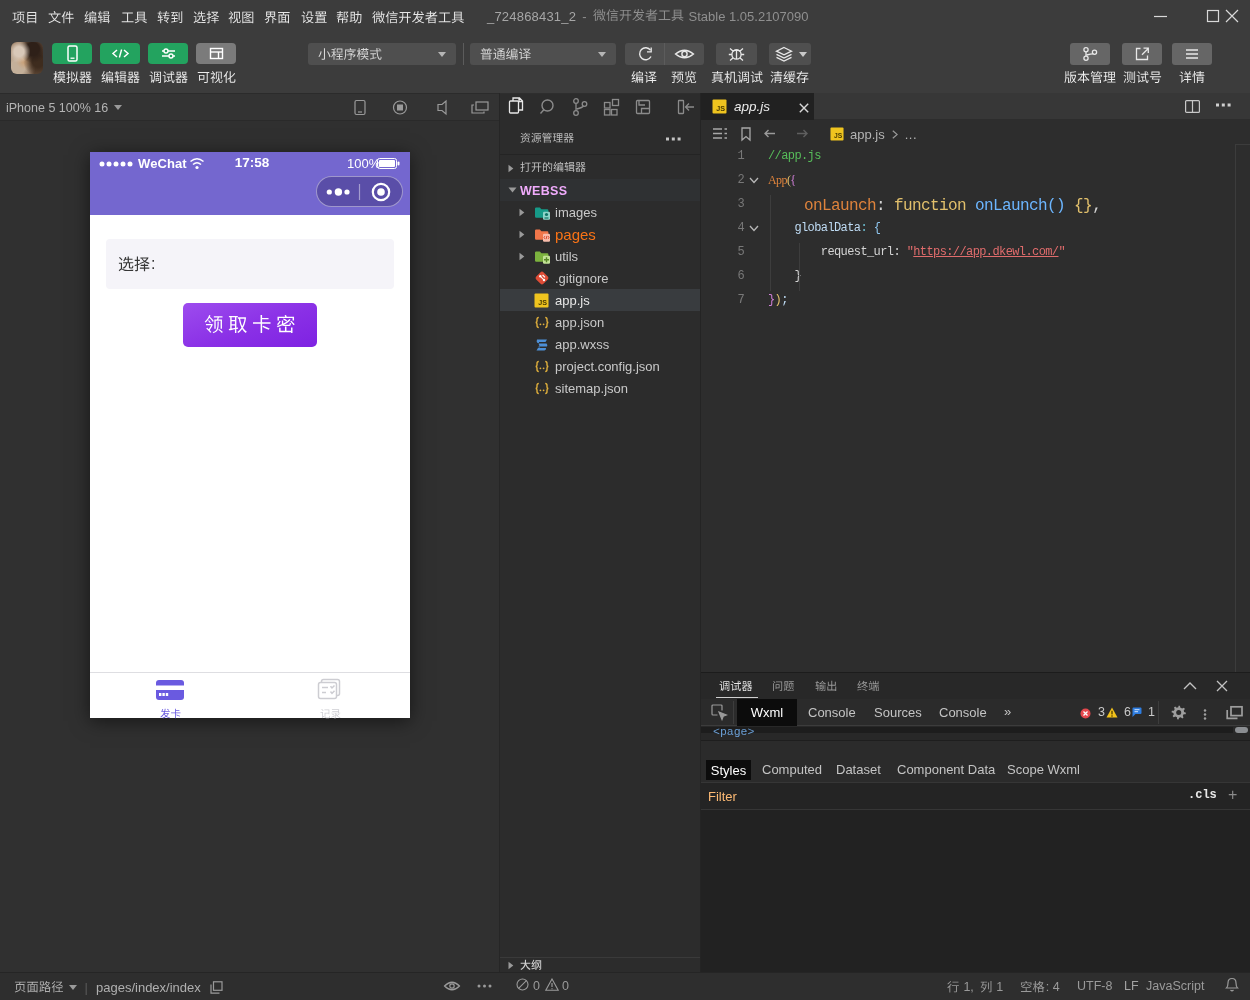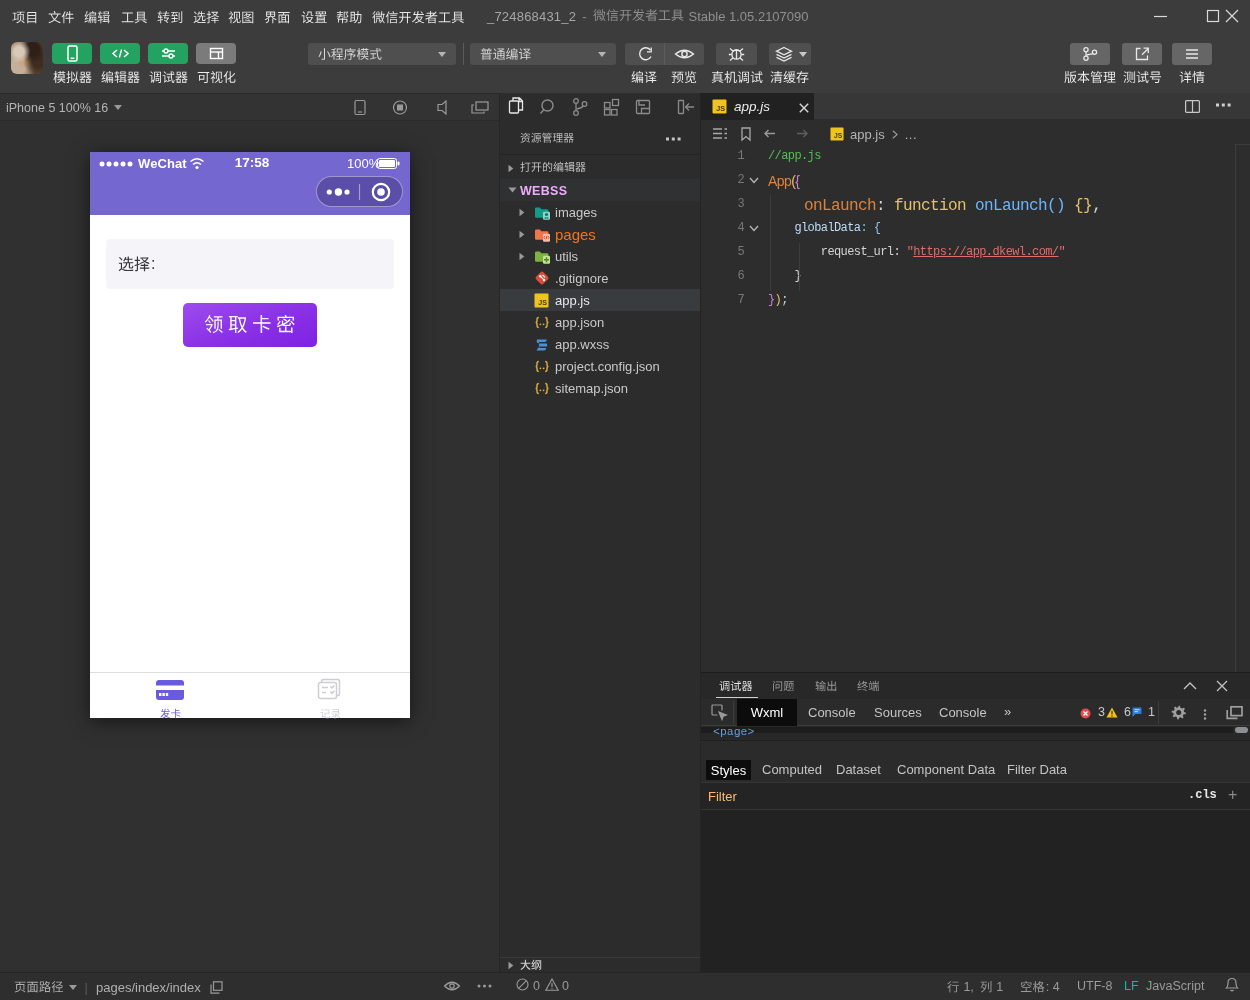--- a/index.html
+++ b/index.html
@@ -520,21 +520,21 @@
         <path d="M0.8 0.8 L5.2 4.5 L0.8 8.2" fill="none" stroke="#9a9a9a" stroke-width="1.2"></path>
       </svg>
       <span style="margin-left:7px;color:#b4b4b4;font-size:13px;letter-spacing:0.5px">...</span>
     </div>
 <div class="abs" style="left:700px;top:149px;width:44px;text-align:right;color:#787878;font-family:'Liberation Mono',monospace;font-size:12px;letter-spacing:-0.6px;white-space:pre">1</div>
 <div class="abs" style="left:768px;top:149px;font-family:'Liberation Mono',monospace;font-size:12px;letter-spacing:-0.6px;white-space:pre"><span style="color:#57bd5a">//app.js</span></div>
 <div class="abs" style="left:700px;top:173px;width:44px;text-align:right;color:#787878;font-family:'Liberation Mono',monospace;font-size:12px;letter-spacing:-0.6px;white-space:pre">2</div>
 <svg class="abs" style="left:749px;top:177px" width="10" height="7" viewBox="0 0 10 7">
       <path d="M1 1 L5 5.5 L9 1" fill="none" stroke="#b8b8b8" stroke-width="1.3"></path>
     </svg>
-<div class="abs" style="left:768px;top:173px;font-family:Liberation Sans, sans-serif;font-size:14px;letter-spacing:-0.6px;white-space:pre"><span style="color:#de833c">App</span><span style="color:#e2c06c">(</span><span style="color:#cf7fd6">{</span></div>
+<div class="abs" style="left:768px;top:173px;font-family:Liberation Serif, serif;font-size:12px;letter-spacing:-0.6px;white-space:pre"><span style="color:#de833c">App</span><span style="color:#e2c06c">(</span><span style="color:#cf7fd6">{</span></div>
 <div class="abs" style="left:700px;top:197px;width:44px;text-align:right;color:#787878;font-family:'Liberation Mono',monospace;font-size:12px;letter-spacing:-0.6px;white-space:pre">3</div>
 <div class="abs" style="left:768px;top:197px;font-family:'Liberation Mono',monospace;font-size:16px;letter-spacing:-0.6px;white-space:pre">    <span style="color:#de833c">onLaunch</span><span style="color:#d4d4d4">: </span><span style="color:#e2c06c">function</span><span style="color:#6cb6ff"> onLaunch()</span> <span style="color:#e2c06c">{}</span><span style="color:#d4d4d4">,</span></div>
 <div class="abs" style="left:700px;top:221px;width:44px;text-align:right;color:#787878;font-family:'Liberation Mono',monospace;font-size:12px;letter-spacing:-0.6px;white-space:pre">4</div>
 <svg class="abs" style="left:749px;top:225px" width="10" height="7" viewBox="0 0 10 7">
       <path d="M1 1 L5 5.5 L9 1" fill="none" stroke="#b8b8b8" stroke-width="1.3"></path>
     </svg>
 <div class="abs" style="left:768px;top:221px;font-family:'Liberation Mono',monospace;font-size:12px;letter-spacing:-0.6px;white-space:pre">    <span style="color:#bfdcf5">globalData</span><span style="color:#6fc3d6">:</span> <span style="color:#8fc7f0">{</span></div>
 <div class="abs" style="left:700px;top:245px;width:44px;text-align:right;color:#787878;font-family:'Liberation Mono',monospace;font-size:12px;letter-spacing:-0.6px;white-space:pre">5</div>
 <div class="abs" style="left:768px;top:245px;font-family:'Liberation Mono',monospace;font-size:12px;letter-spacing:-0.6px;white-space:pre">        <span style="color:#d4d4d4">request_url: </span><span style="color:#e06c6c">"<span style="text-decoration:underline">https://app.dkewl.com/</span>"</span></div>
 <div class="abs" style="left:700px;top:269px;width:44px;text-align:right;color:#787878;font-family:'Liberation Mono',monospace;font-size:12px;letter-spacing:-0.6px;white-space:pre">6</div>
@@ -607,21 +607,21 @@
       <path d="M1.2 5 L1.2 13.4 L11.5 13.4"></path>
     </svg>
 <div class="abs" style="left:700px;top:727px;width:533px;height:6px;background:#1d1d1d"></div>
 <div class="abs" style="left:713px;top:725px;color:#6a9ed4;font-family:Liberation Mono, monospace;font-size:11.5px">&lt;page&gt;</div>
 <div class="abs" style="left:1235px;top:727px;width:13px;height:6px;border-radius:3px;background:#8b8e92"></div>
 <div class="abs" style="left:700px;top:740px;width:550px;height:42px;background:#2b2b2b;border-top:1px solid #1e1e1e"></div>
 <div class="abs row" style="left:706px;top:760px;width:45px;height:20px;background:#0c0c0c;color:#fff;font-size:13px;justify-content:center">Styles</div>
 <div class="abs" style="left:762px;top:762px;color:#c4c4c4;font-size:13px">Computed</div>
 <div class="abs" style="left:836px;top:762px;color:#c4c4c4;font-size:13px">Dataset</div>
 <div class="abs" style="left:897px;top:762px;color:#c4c4c4;font-size:13px">Component Data</div>
-<div class="abs" style="left:1007px;top:762px;color:#c4c4c4;font-size:13px">Filter Data</div>
+<div class="abs" style="left:1007px;top:762px;color:#c4c4c4;font-size:13px">Scope Wxml</div>
 <div class="abs" style="left:700px;top:782px;width:550px;height:28px;background:#242424;border-top:1px solid #363636;border-bottom:1px solid #363636"></div>
 <div class="abs" style="left:708px;top:789px;color:#fdba74;font-size:13px">Filter</div>
 <div class="abs" style="left:1188px;top:788px;color:#e8e8e8;font-family:'Liberation Mono',monospace;font-size:12px;font-weight:bold">.cls</div>
 <div class="abs" style="left:1228px;top:786px;color:#8a8a8a;font-size:16px">+</div>
 <div class="abs" style="left:700px;top:810px;width:550px;height:162px;background:#222"></div>
 <div class="abs" style="left:0;top:972px;width:1250px;height:28px;background:#2e2e2e;border-top:1px solid #252525"></div>
 <div class="abs row" style="left:14px;top:979px;color:#b0b0b0">
       <svg class="zh " style="width:49.6px;height:16.1px;vertical-align:-1.1px" viewBox="0 0 49.6 16.1">
         <path fill="currentColor" transform="translate(0,12.4) scale(0.012400,-0.012400)" d="M74 785H935V715H74ZM459 749 544 736Q525 691 503 644Q481 597 461 564L395 577Q407 601 419 632Q431 662 442 693Q453 724 459 749ZM464 462H541V280Q541 239 532 198Q522 157 496 118Q470 80 421 44Q372 8 292 -23Q213 -54 96 -80Q92 -72 84 -61Q76 -50 68 -38Q59 -26 50 -19Q162 3 236 30Q311 57 356 88Q402 119 425 151Q449 183 456 216Q464 249 464 281ZM545 110 589 161Q632 142 679 119Q727 96 774 71Q821 46 862 21Q903 -3 932 -23L885 -83Q858 -62 818 -37Q778 -12 731 14Q684 40 636 65Q589 90 545 110ZM171 595H839V130H760V525H248V128H171Z M1355 395H1630V334H1355ZM1355 221H1632V160H1355ZM1150 43H1856V-27H1150ZM1104 576H1896V-80H1820V506H1176V-80H1104ZM1320 533H1389V10H1320ZM1601 533H1670V13H1601ZM1450 741 1538 720Q1522 670 1506 617Q1490 564 1475 526L1407 546Q1415 573 1424 607Q1432 641 1440 676Q1447 712 1450 741ZM1058 774H1945V702H1058Z M2530 25H2860V-41H2530ZM2579 738H2843V672H2579ZM2501 283H2894V-75H2823V218H2571V-78H2501ZM2816 738H2830L2844 741L2891 720Q2863 628 2816 551Q2769 475 2709 413Q2649 352 2581 306Q2512 260 2441 229Q2434 242 2421 259Q2409 277 2397 287Q2464 312 2528 354Q2592 396 2649 453Q2706 509 2749 577Q2792 646 2816 725ZM2597 841 2668 823Q2646 756 2615 692Q2583 628 2546 573Q2508 519 2467 477Q2461 484 2450 493Q2439 502 2428 512Q2416 521 2408 526Q2470 581 2519 665Q2568 748 2597 841ZM2577 696Q2598 642 2634 586Q2671 529 2720 476Q2770 422 2833 377Q2897 333 2973 304Q2966 297 2957 286Q2948 275 2940 263Q2932 251 2926 241Q2849 275 2786 323Q2722 371 2673 428Q2624 484 2587 543Q2551 601 2528 655ZM2089 396H2153V34H2089ZM2156 732V556H2345V732ZM2089 798H2414V490H2089ZM2231 523H2299V66H2231ZM2038 42Q2087 51 2151 66Q2215 80 2287 97Q2359 114 2431 131L2438 64Q2335 38 2233 13Q2131 -12 2051 -31ZM2255 346H2424V279H2255Z M3384 787H3826V718H3384ZM3805 787H3819L3833 790L3887 759Q3848 688 3789 627Q3730 566 3659 516Q3587 466 3510 427Q3433 387 3357 360Q3353 369 3345 380Q3337 392 3329 403Q3320 414 3312 421Q3383 444 3457 480Q3530 516 3597 562Q3664 608 3718 661Q3772 714 3805 773ZM3322 18H3956V-52H3322ZM3604 287H3680V-9H3604ZM3384 332H3897V262H3384ZM3274 617 3341 591Q3308 532 3264 473Q3221 415 3172 364Q3124 312 3076 273Q3073 281 3066 295Q3059 308 3050 322Q3042 336 3036 345Q3080 378 3124 422Q3169 466 3207 515Q3246 565 3274 617ZM3257 838 3328 810Q3300 766 3260 723Q3221 679 3177 640Q3133 600 3089 570Q3085 580 3078 591Q3071 602 3063 614Q3056 625 3049 632Q3089 658 3128 693Q3168 727 3202 765Q3236 802 3257 838ZM3181 428 3254 501 3257 499V-80H3181ZM3620 519 3659 573Q3709 554 3765 528Q3821 502 3873 476Q3924 450 3957 428L3915 366Q3883 389 3833 416Q3782 443 3726 471Q3670 498 3620 519Z"></path>
       </svg>
@@ -664,20 +664,20 @@
       </svg>
       <span style="margin-left:4px">1</span>
     </div>
 <div class="abs row" style="left:1020px;top:979px;color:#9a9a9a;font-size:12.5px">
       <svg class="zh " style="width:24.8px;height:16.1px;vertical-align:-1.1px" viewBox="0 0 24.8 16.1">
         <path fill="currentColor" transform="translate(0,12.4) scale(0.012400,-0.012400)" d="M459 300H538V-12H459ZM76 718H926V517H849V649H150V492H76ZM182 343H825V275H182ZM77 22H927V-46H77ZM564 537 611 587Q648 568 691 546Q733 524 775 500Q818 477 855 455Q892 433 919 415L869 357Q844 375 808 397Q771 420 729 445Q688 470 645 494Q602 517 564 537ZM384 590 436 544Q397 509 347 473Q298 437 243 405Q188 373 129 348L85 413Q174 444 250 492Q326 540 384 590ZM424 824 502 846Q520 813 540 772Q560 731 571 703L489 675Q479 704 461 747Q442 789 424 824Z M1553 732H1835V667H1553ZM1462 287H1884V-77H1811V222H1532V-81H1462ZM1492 29H1850V-37H1492ZM1582 841 1654 822Q1628 755 1591 693Q1554 631 1511 578Q1468 524 1422 484Q1416 491 1405 501Q1394 510 1383 520Q1371 529 1363 535Q1432 589 1490 670Q1547 751 1582 841ZM1815 732H1828L1842 735L1889 713Q1857 620 1804 544Q1751 468 1684 407Q1617 347 1540 303Q1463 259 1384 230Q1377 244 1364 262Q1352 280 1341 291Q1416 314 1489 354Q1562 395 1626 450Q1690 504 1739 572Q1787 640 1815 720ZM1547 680Q1579 610 1637 538Q1696 467 1782 407Q1867 348 1977 315Q1969 307 1960 296Q1951 285 1944 273Q1936 262 1930 252Q1819 291 1733 355Q1647 419 1587 495Q1527 571 1493 645ZM1052 626H1403V555H1052ZM1202 840H1273V-79H1202ZM1199 581 1247 565Q1235 505 1216 441Q1196 376 1173 314Q1149 253 1122 200Q1095 147 1067 109Q1061 124 1050 143Q1038 162 1028 175Q1055 209 1080 256Q1106 303 1129 358Q1152 413 1170 470Q1188 527 1199 581ZM1269 515Q1278 505 1296 484Q1315 462 1336 436Q1357 410 1375 388Q1393 366 1400 356L1355 299Q1346 315 1330 340Q1314 365 1295 393Q1276 420 1259 444Q1242 468 1231 481Z"></path>
       </svg>
       <span style="margin-left:1px">: 4</span>
     </div>
 <div class="abs" style="left:1077px;top:979px;color:#9a9a9a;font-size:12.5px">UTF-8</div>
-<div class="abs" style="left:1124px;top:979px;color:#14b8a6;font-size:12.5px">LF</div>
+<div class="abs" style="left:1124px;top:979px;color:#a3a3a3;font-size:12.5px">LF</div>
 <div class="abs" style="left:1146px;top:979px;color:#9a9a9a;font-size:12.5px">JavaScript</div>
 <svg class="abs" style="left:1225px;top:977px" width="14" height="15" viewBox="0 0 14 15" fill="none" stroke="#9a9a9a" stroke-width="1.2">
       <path d="M7 1.5 Q11 1.5 11 6 Q11 9.5 12.5 11 L1.5 11 Q3 9.5 3 6 Q3 1.5 7 1.5 Z"></path>
       <path d="M5.5 13 Q7 14.5 8.5 13"></path>
     </svg>
 <div class="abs" style="left:499px;top:93px;width:1px;height:879px;background:#262626"></div>
 <div class="abs" style="left:700px;top:93px;width:1px;height:879px;background:#242424"></div>
 </div>
 </body></html>

